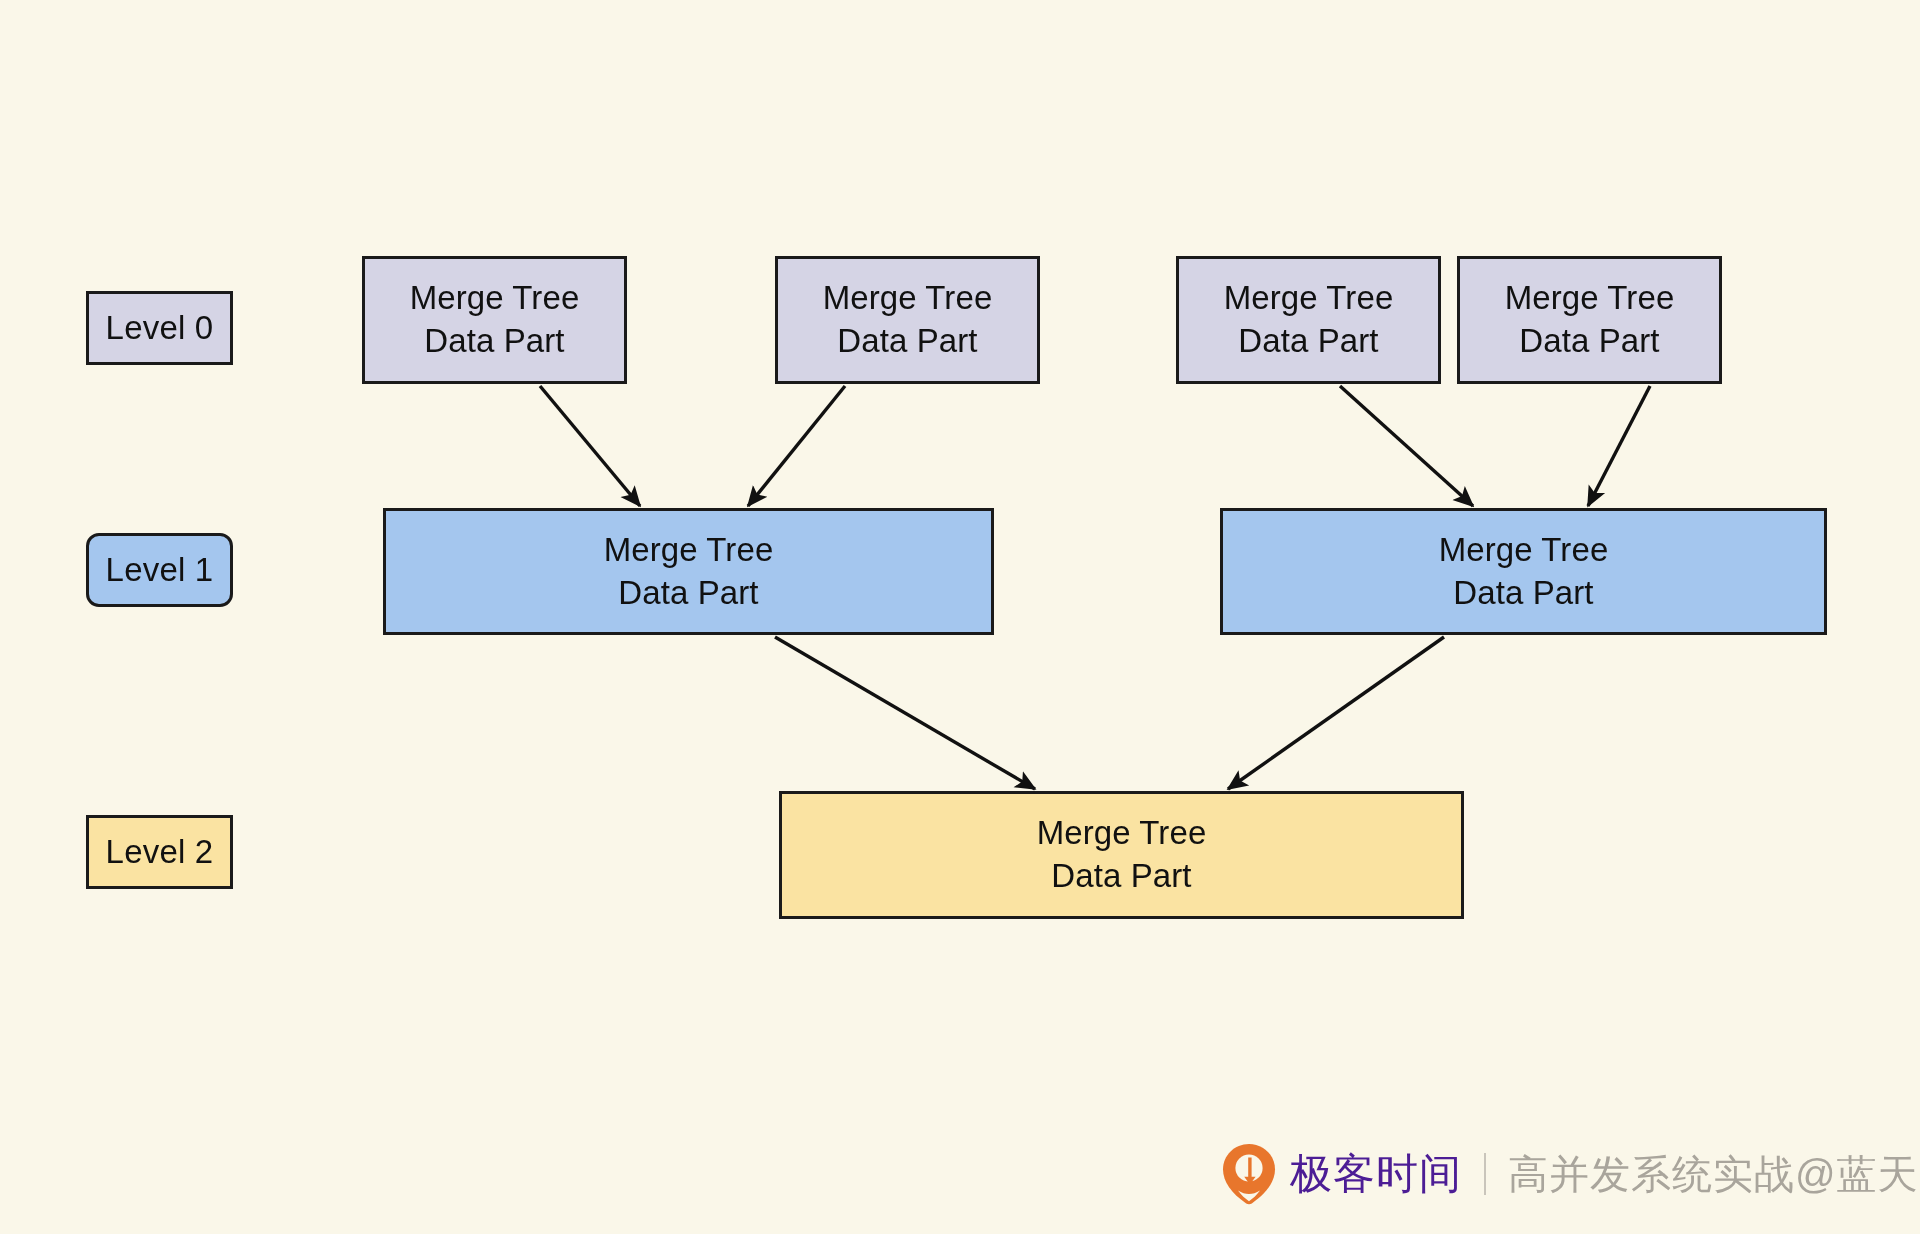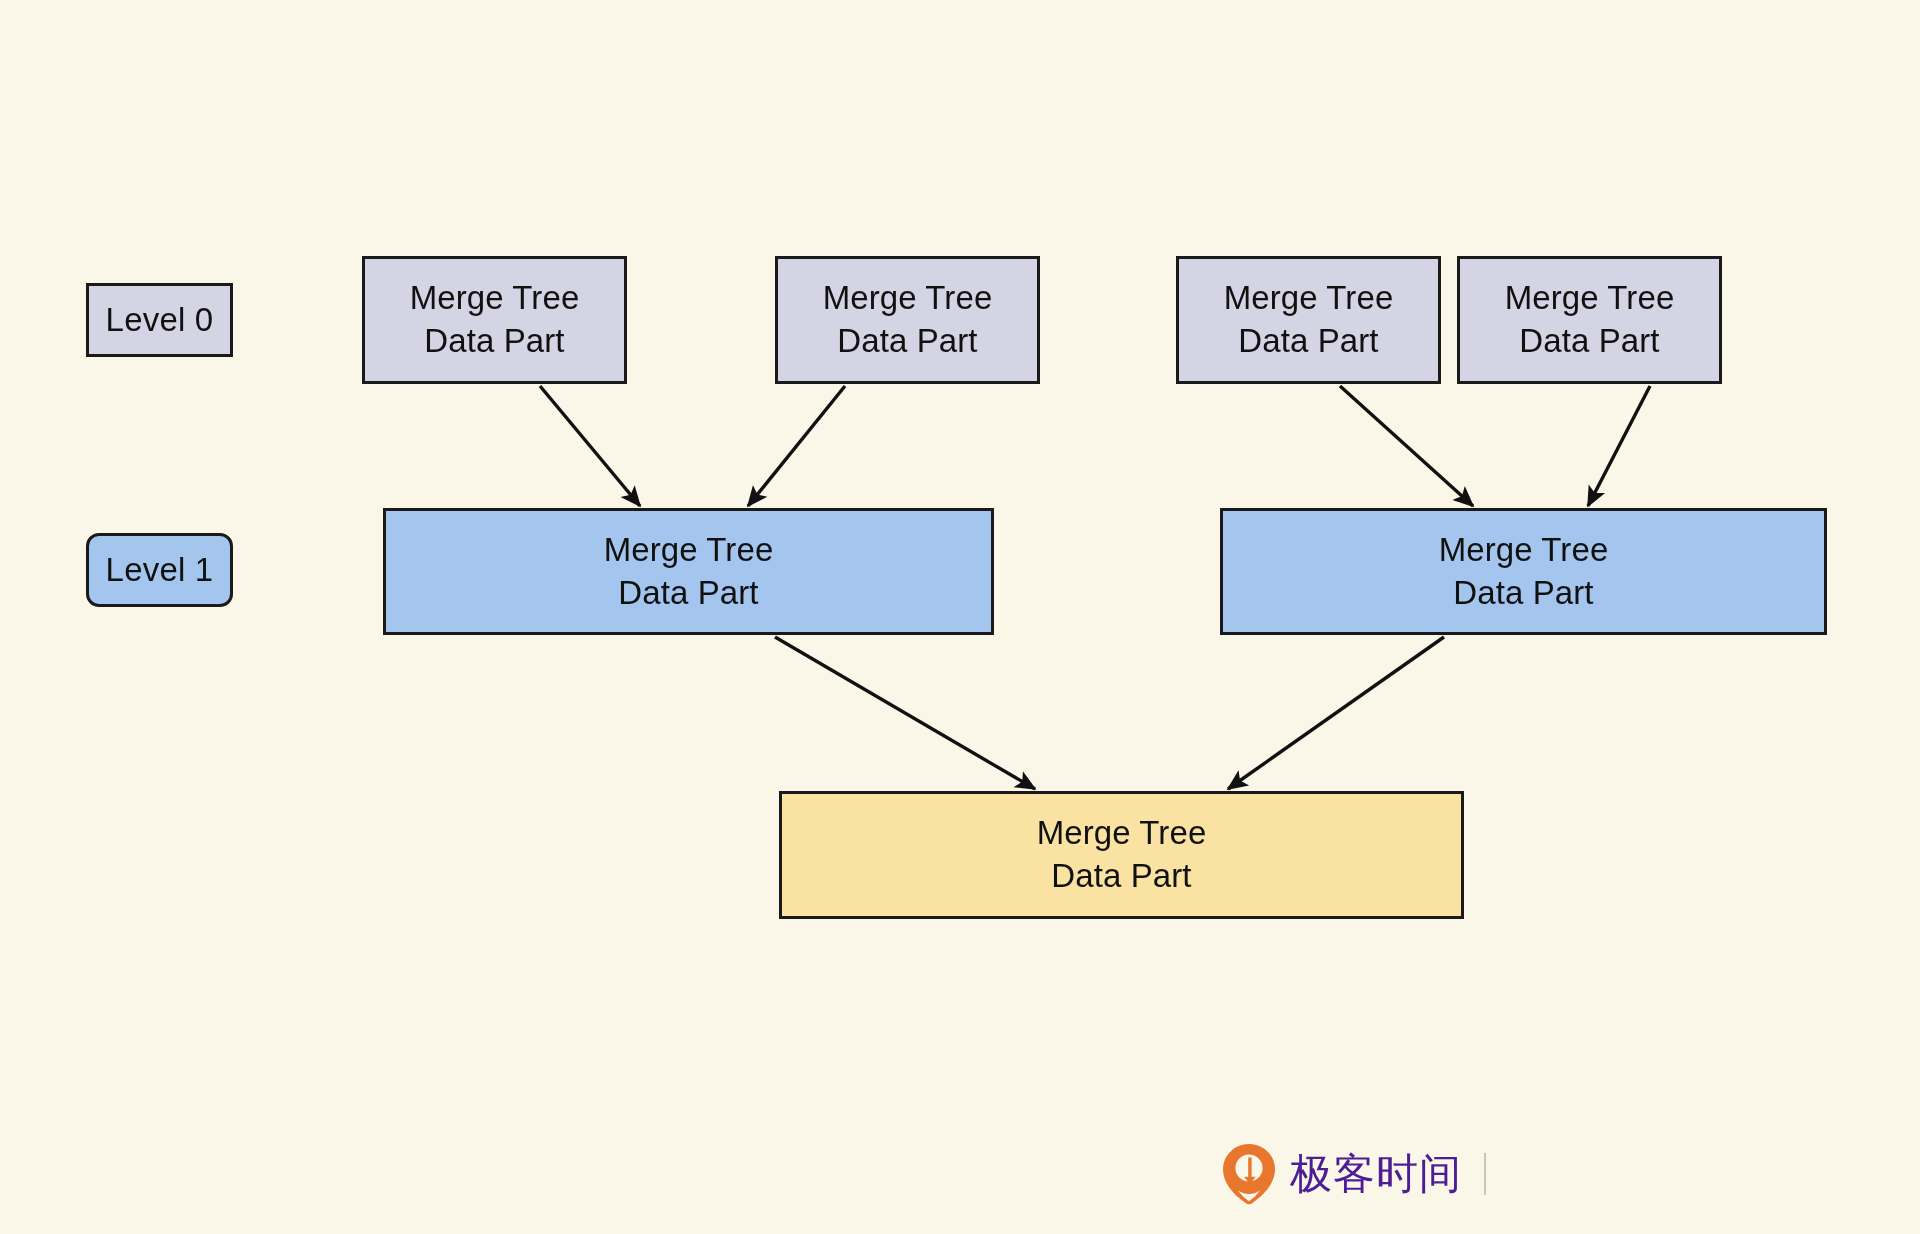--- a/index.html
+++ b/index.html
@@ -56,21 +56,21 @@
     position: absolute;
     box-sizing: border-box;
     border: 3px solid #1a1a1a;
     display: flex;
     align-items: center;
     justify-content: center;
     font-size: 33px;
     color: #111111;
     letter-spacing: 0.2px;
   }
-  .badge-l0 { left: 86px;  top: 283px; width: 147px; height: 74px; }
+  .badge-l0 { left: 86px;  top: 291px; width: 147px; height: 74px; }
   .badge-l1 { left: 86px;  top: 533px; width: 147px; height: 74px; border-radius: 13px; }
   .badge-l2 { left: 86px;  top: 815px; width: 147px; height: 74px; }
 
   
   .part-l0 {
     top: 256px;
     height: 128px;
     width: 265px;
     font-size: 33px;
   }
@@ -154,20 +154,23 @@
       <line x1="1444" y1="637" x2="1228" y2="789"></line>
     </g>
   </svg>
 
   <div class="badge lv0 badge-l0">
     <span>Level 0</span>
   </div>
   <div class="badge lv1 badge-l1">
     <span>Level 1</span>
   </div>
+  <div class="badge lv2 badge-l2">
+    <span>Level 2</span>
+  </div>
 
   <div class="node lv0 part-l0 p0a">
     <span class="ln">Merge Tree</span>
     <span class="ln">Data Part</span>
   </div>
   <div class="node lv0 part-l0 p0b">
     <span class="ln">Merge Tree</span>
     <span class="ln">Data Part</span>
   </div>
   <div class="node lv0 part-l0 p0c">
@@ -195,15 +198,16 @@
 
   <div id="watermark">
     <svg class="wm-logo" viewBox="0 0 54 62" xmlns="http://www.w3.org/2000/svg">
       <path d="M27 1 C12.6 1 1 12.4 1 26.2 C1 38.6 9.6 50.4 24.2 60.4 C25.9 61.5 28.1 61.5 29.8 60.4 C44.4 50.4 53 38.6 53 26.2 C53 12.4 41.4 1 27 1 Z" fill="#e8762c"></path>
       <circle cx="27" cy="25" r="13.6" fill="#faf7e9"></circle>
       <path d="M26.2 14.5 L29.6 14.5 L29.6 33.8 L33.6 33.8 L27.9 41.5 L22.2 33.8 L26.2 33.8 Z" fill="#e8762c"></path>
       <path d="M16 47.5 C19.4 52.2 23.2 55.6 27 58.2 C30.8 55.6 34.6 52.2 38 47.5 C34.2 49.9 30.6 51 27 51 C23.4 51 19.8 49.9 16 47.5 Z" fill="#faf7e9"></path>
     </svg>
     <span class="wm-brand">极客时间</span>
     <span class="wm-sep"></span>
+    <span class="wm-sub">高并发系统实战@蓝天</span>
   </div>
 
 </div>
 
 </body></html>

